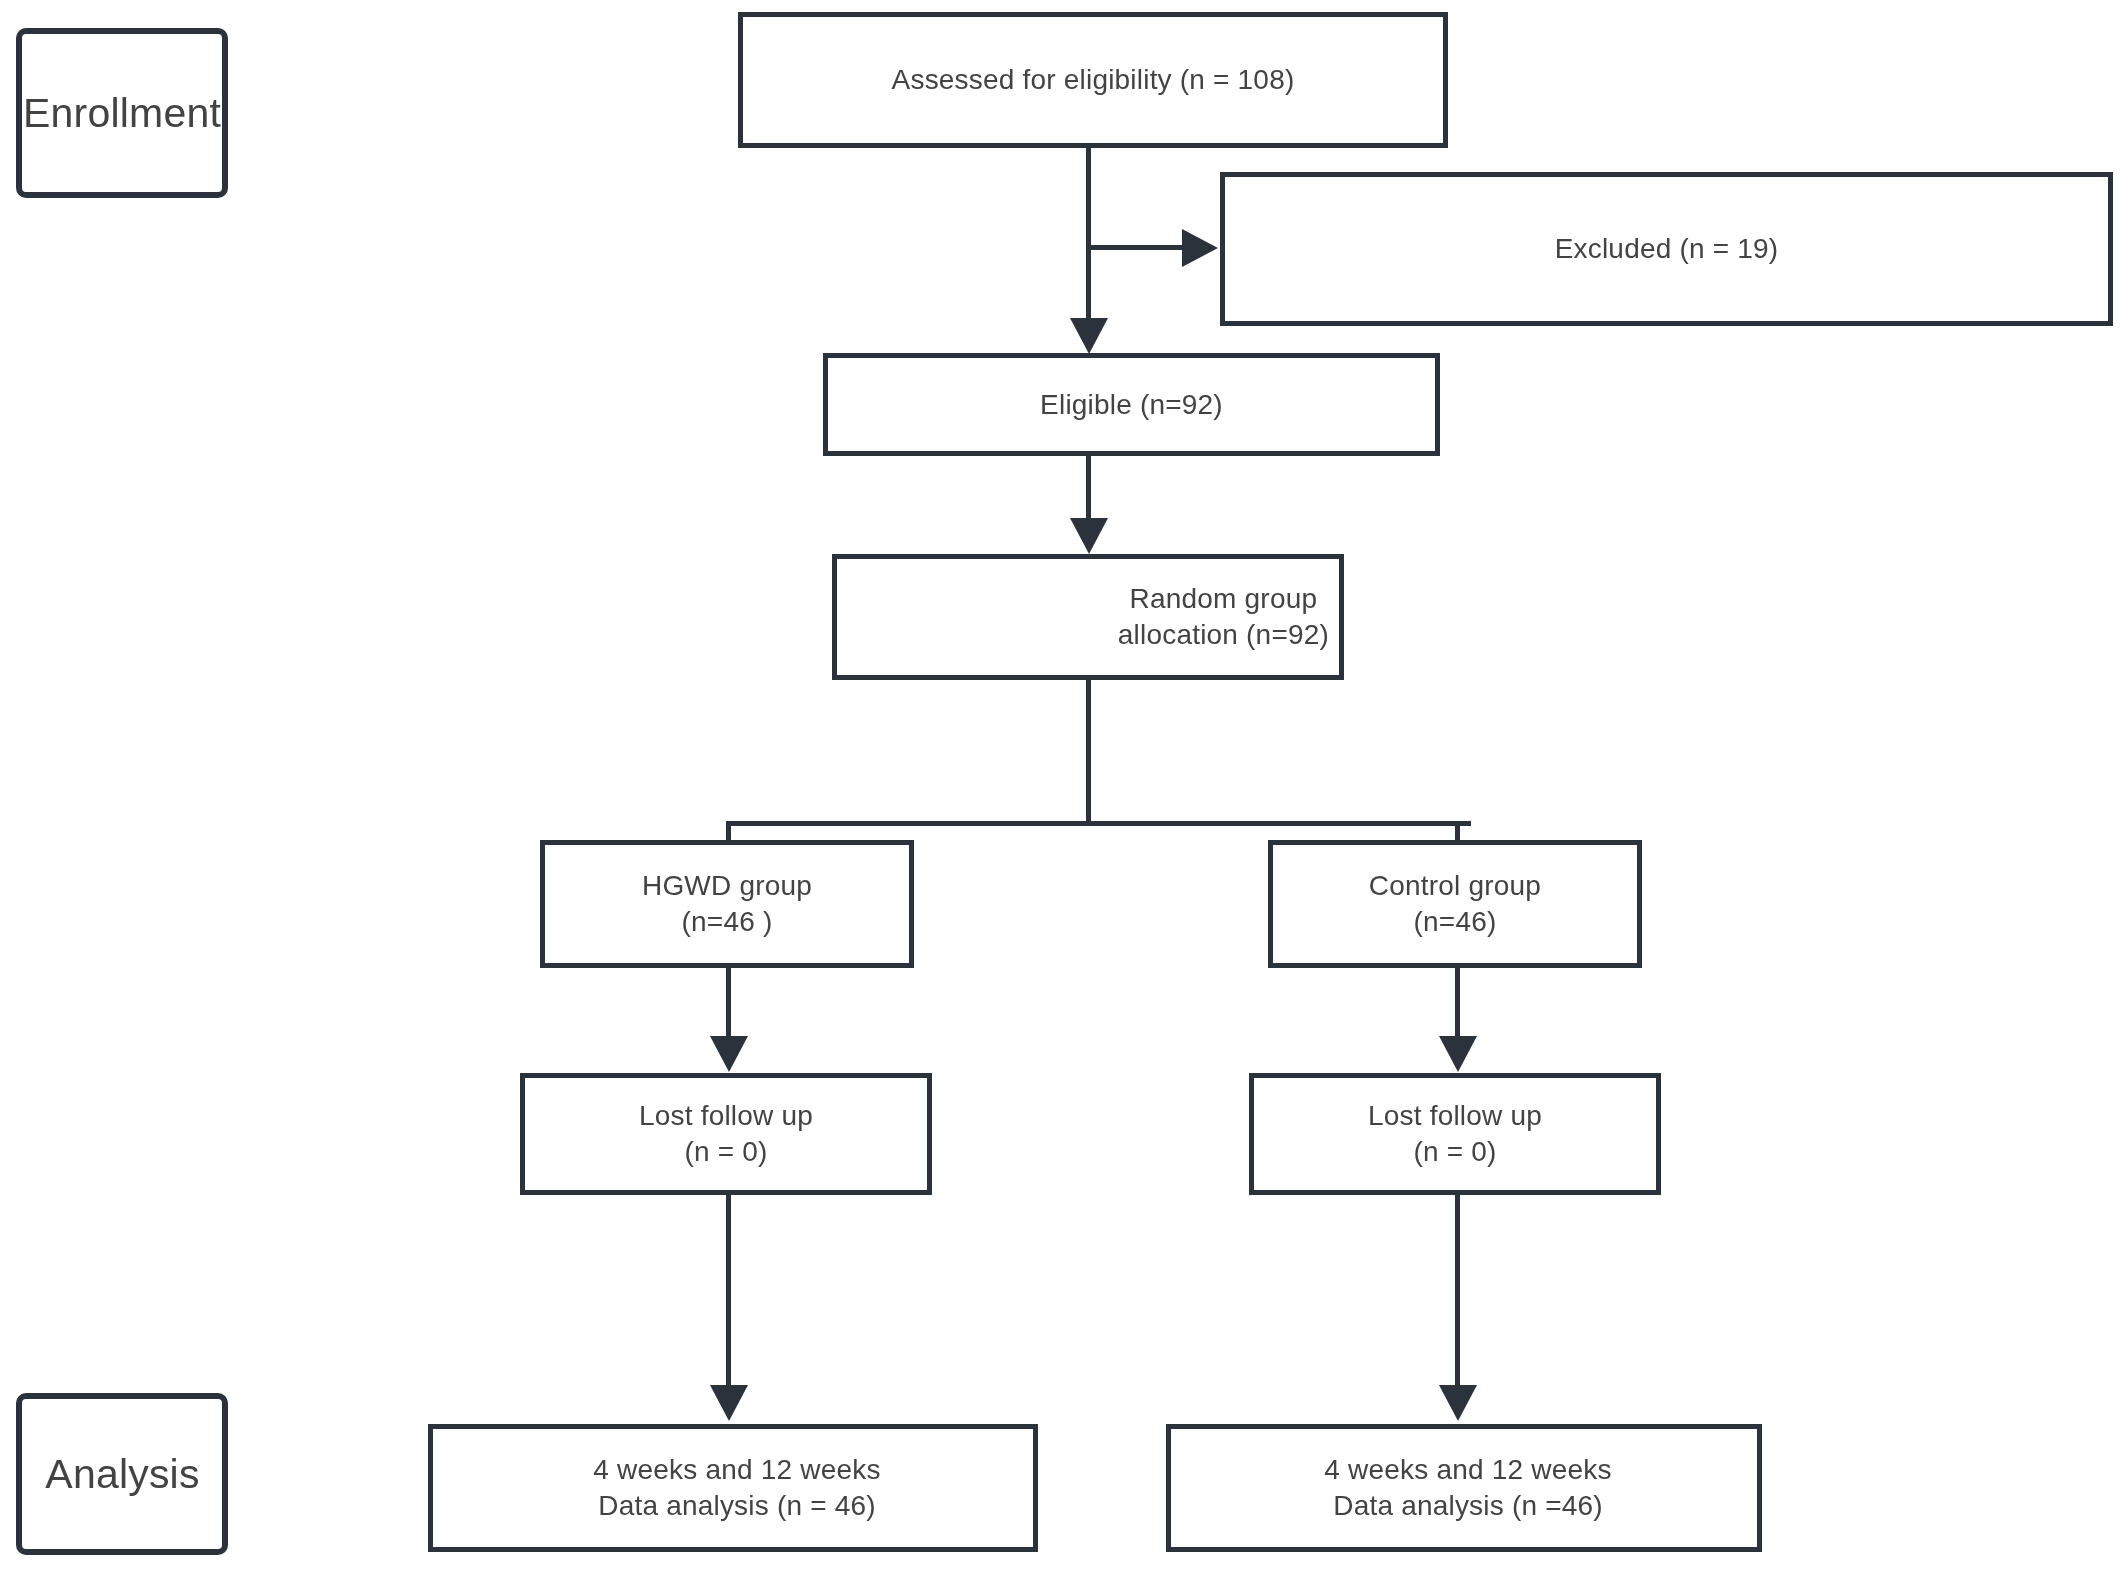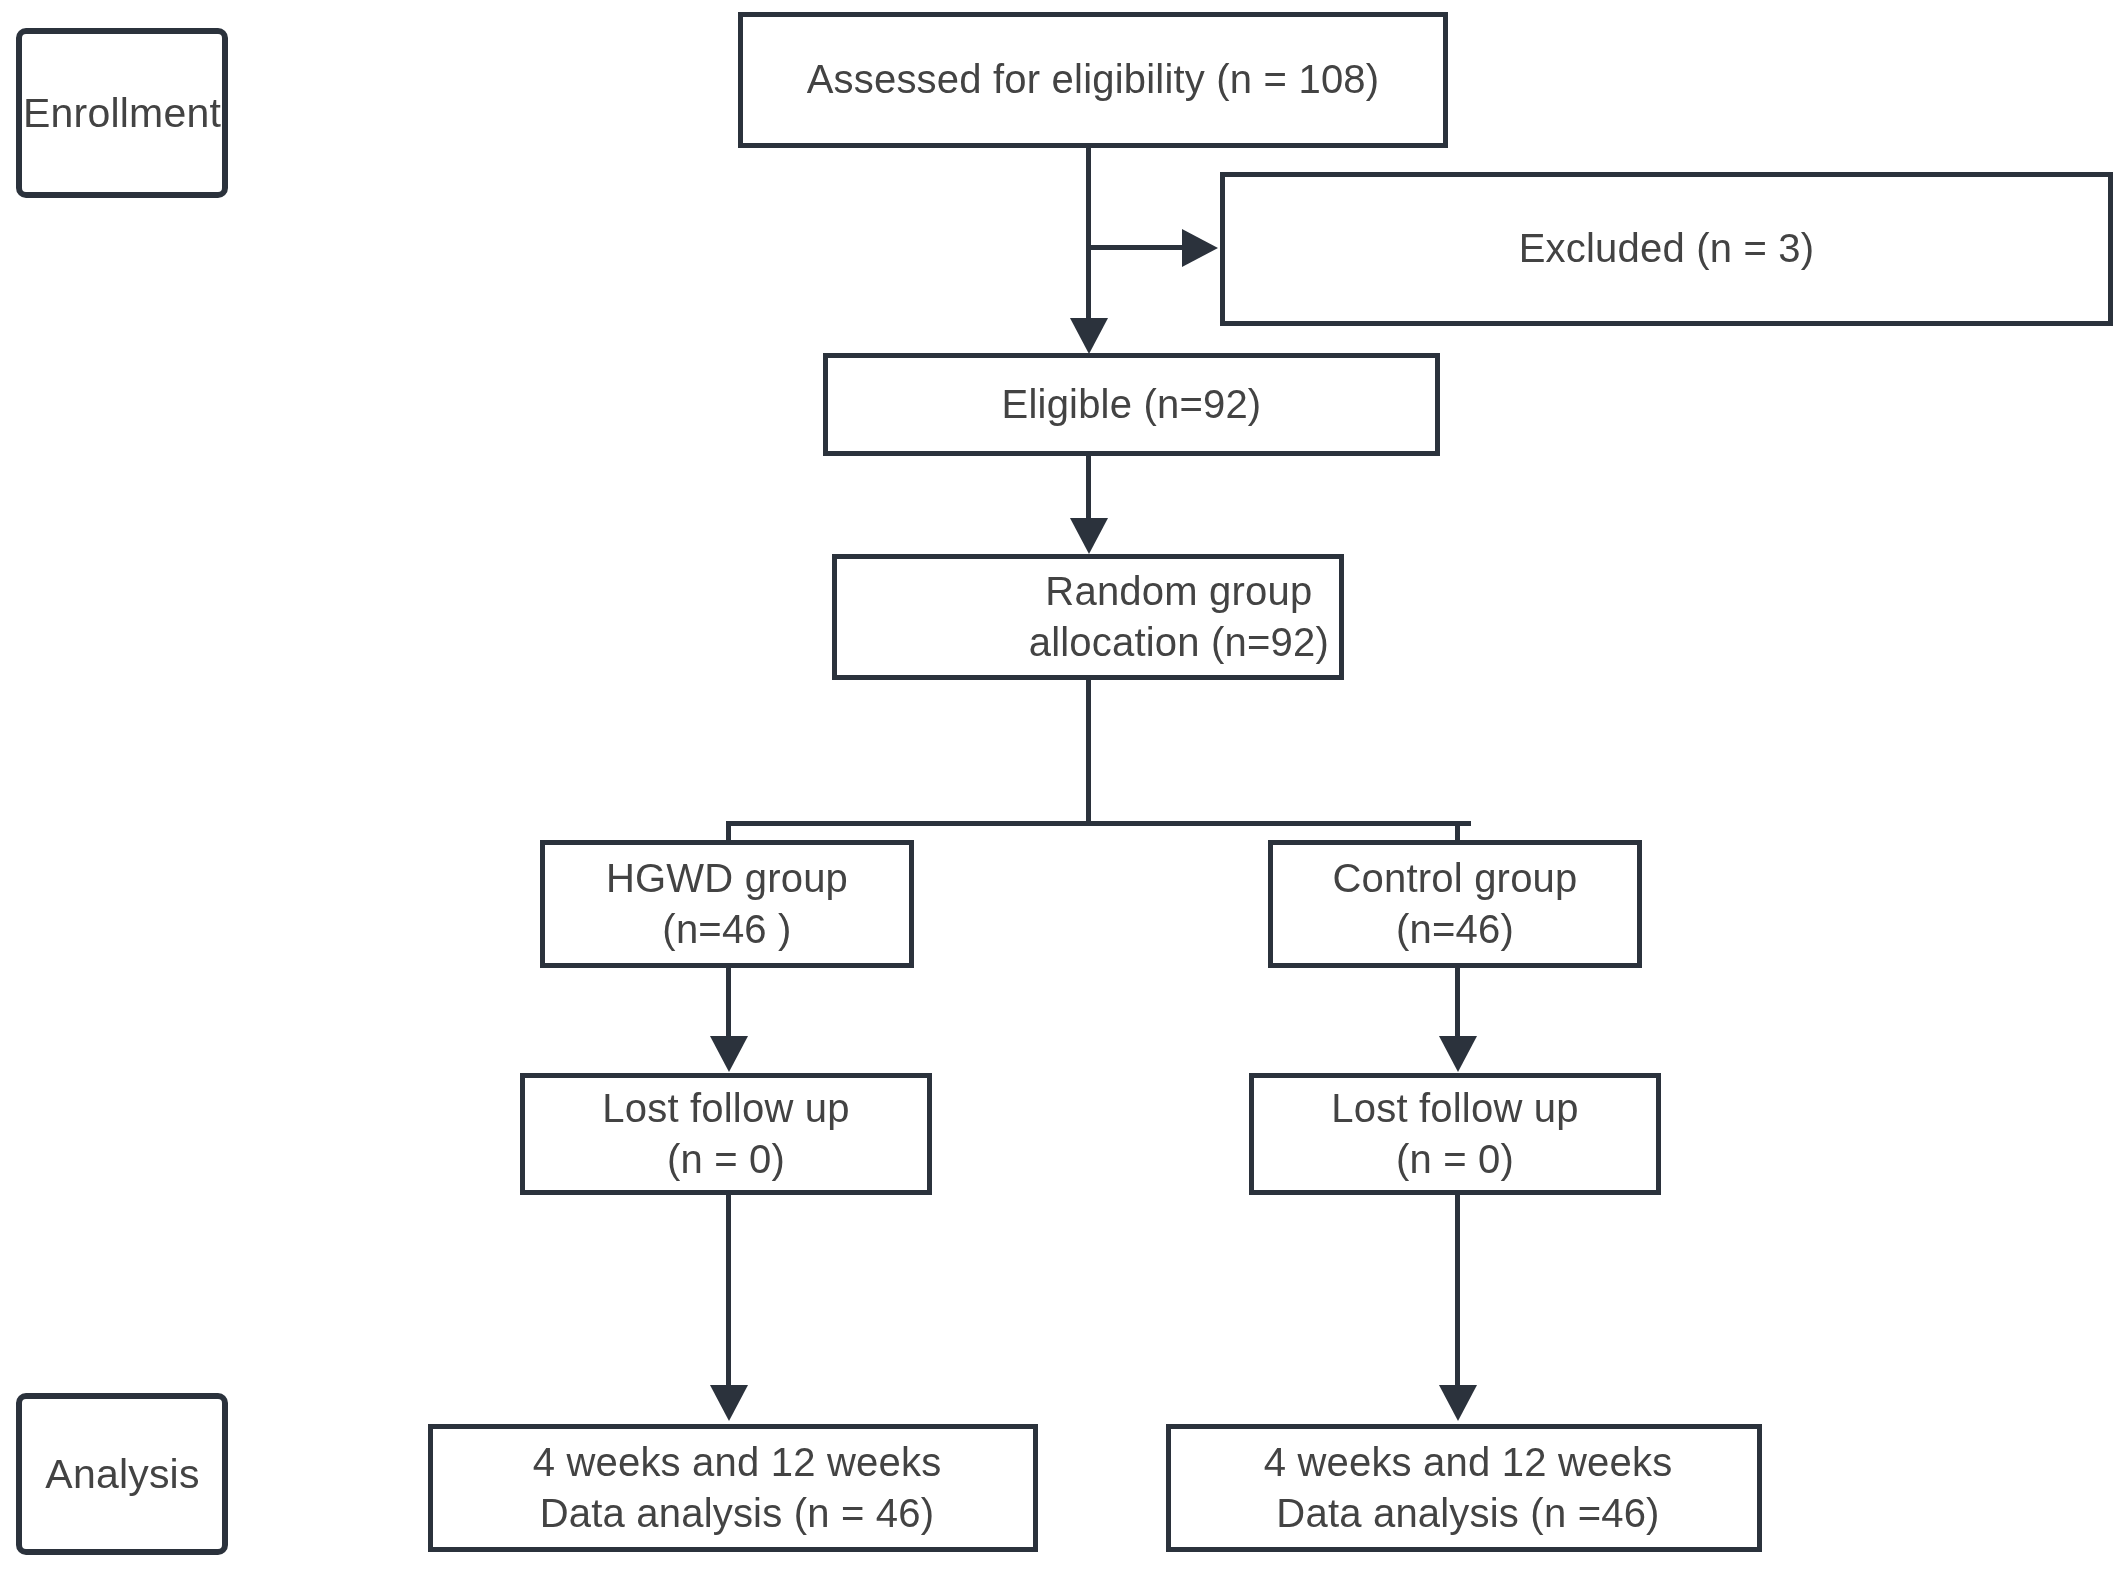--- a/index.html
+++ b/index.html
@@ -22,21 +22,21 @@
   .node {
     position: absolute;
     box-sizing: border-box;
     background: #ffffff;
     border: 5px solid #2b323c;
     display: flex;
     align-items: center;
     justify-content: center;
     text-align: center;
     color: #434343;
-    font-size: 40px;
+    font-size: 28px;
     line-height: 1.28;
     letter-spacing: 0.2px;
     white-space: pre-line;
     padding: 4px 10px;
   }
   .node.stage {
     border-radius: 10px;
     border-width: 6px;
     font-size: 41px;
   }
@@ -88,21 +88,21 @@
     <span>Assessed for eligibility (n = 108)</span>
   </div>
 
   <div class="vline" style="left:1086px; top:148px; height:200px;"></div>
   <div class="arrow-down" style="left:1070px; top:318px;"></div>
 
   <div class="hline" style="left:1086px; top:245px; width:100px;"></div>
   <div class="arrow-right" style="left:1182px; top:229px;"></div>
 
   <div class="node" style="left:1220px; top:172px; width:893px; height:154px;">
-    <span>Excluded (n = 3)</span>
+    <span>Excluded (n = 19)</span>
   </div>
 
   <div class="node" style="left:823px; top:353px; width:617px; height:103px;">
     <span>Eligible (n=92)</span>
   </div>
 
   <div class="vline" style="left:1086px; top:456px; height:70px;"></div>
   <div class="arrow-down" style="left:1070px; top:518px;"></div>
 
   <div class="node" style="left:832px; top:554px; width:512px; height:126px;justify-content:flex-end;">

